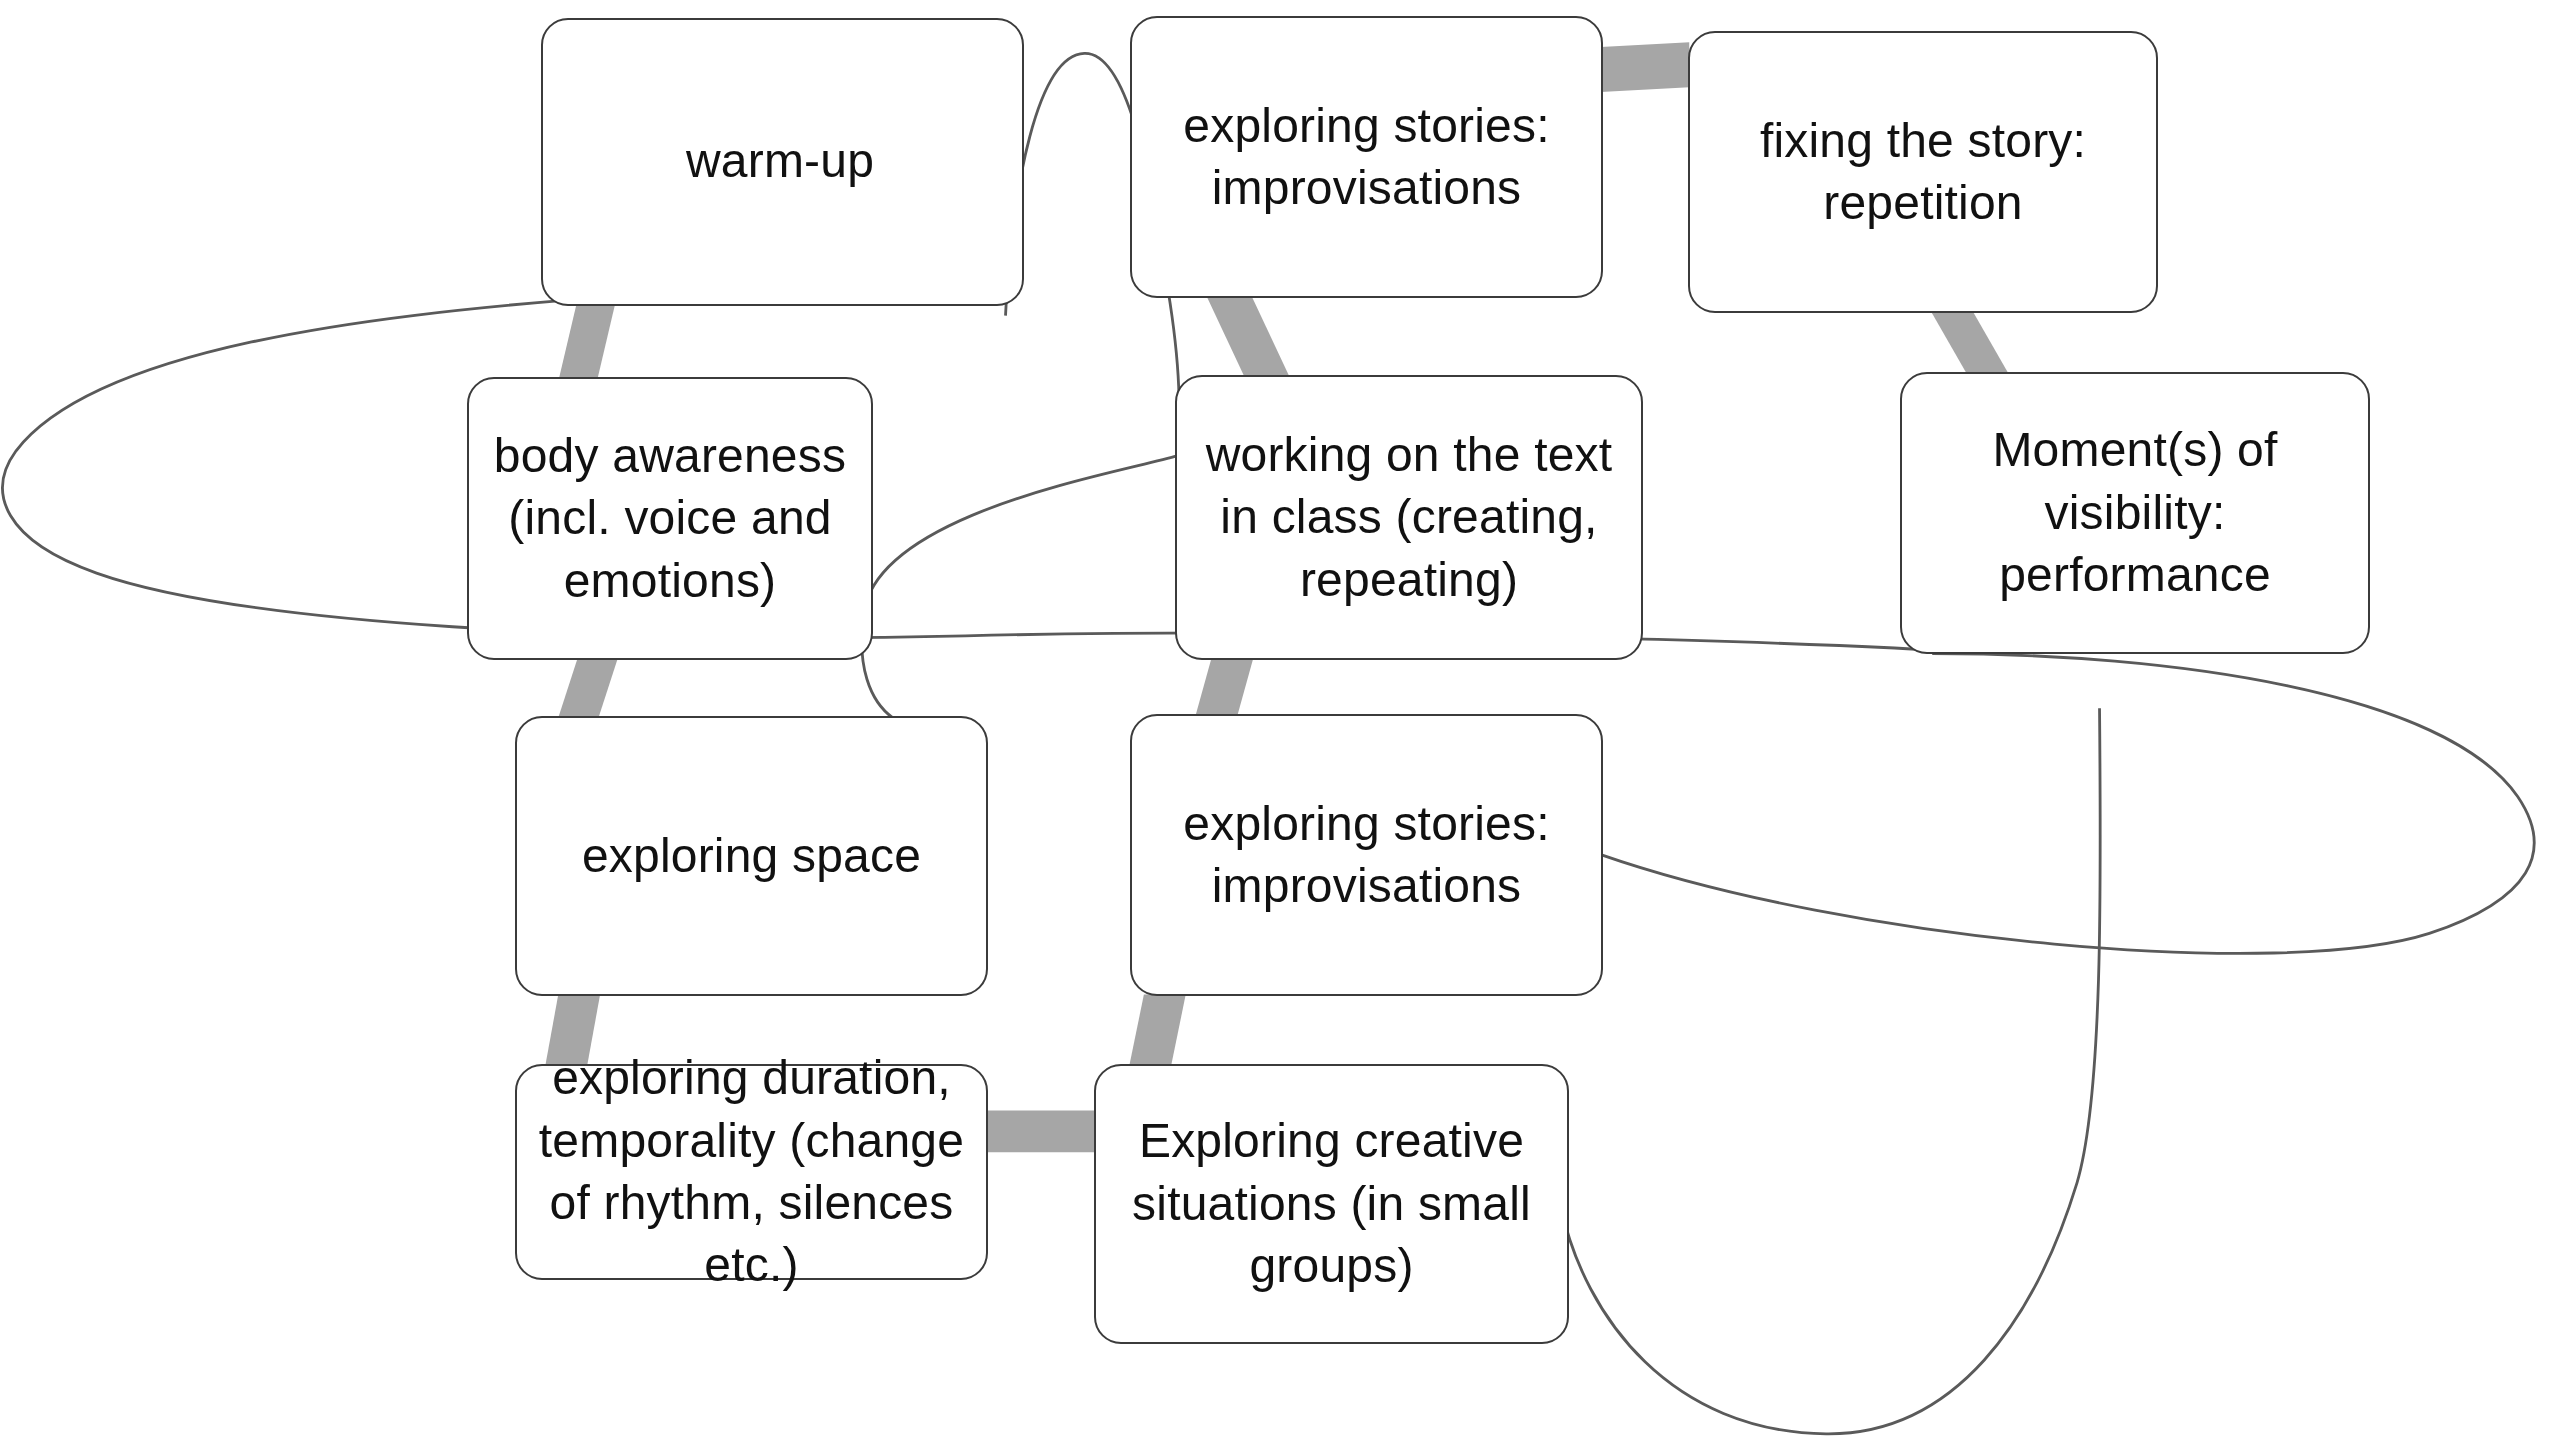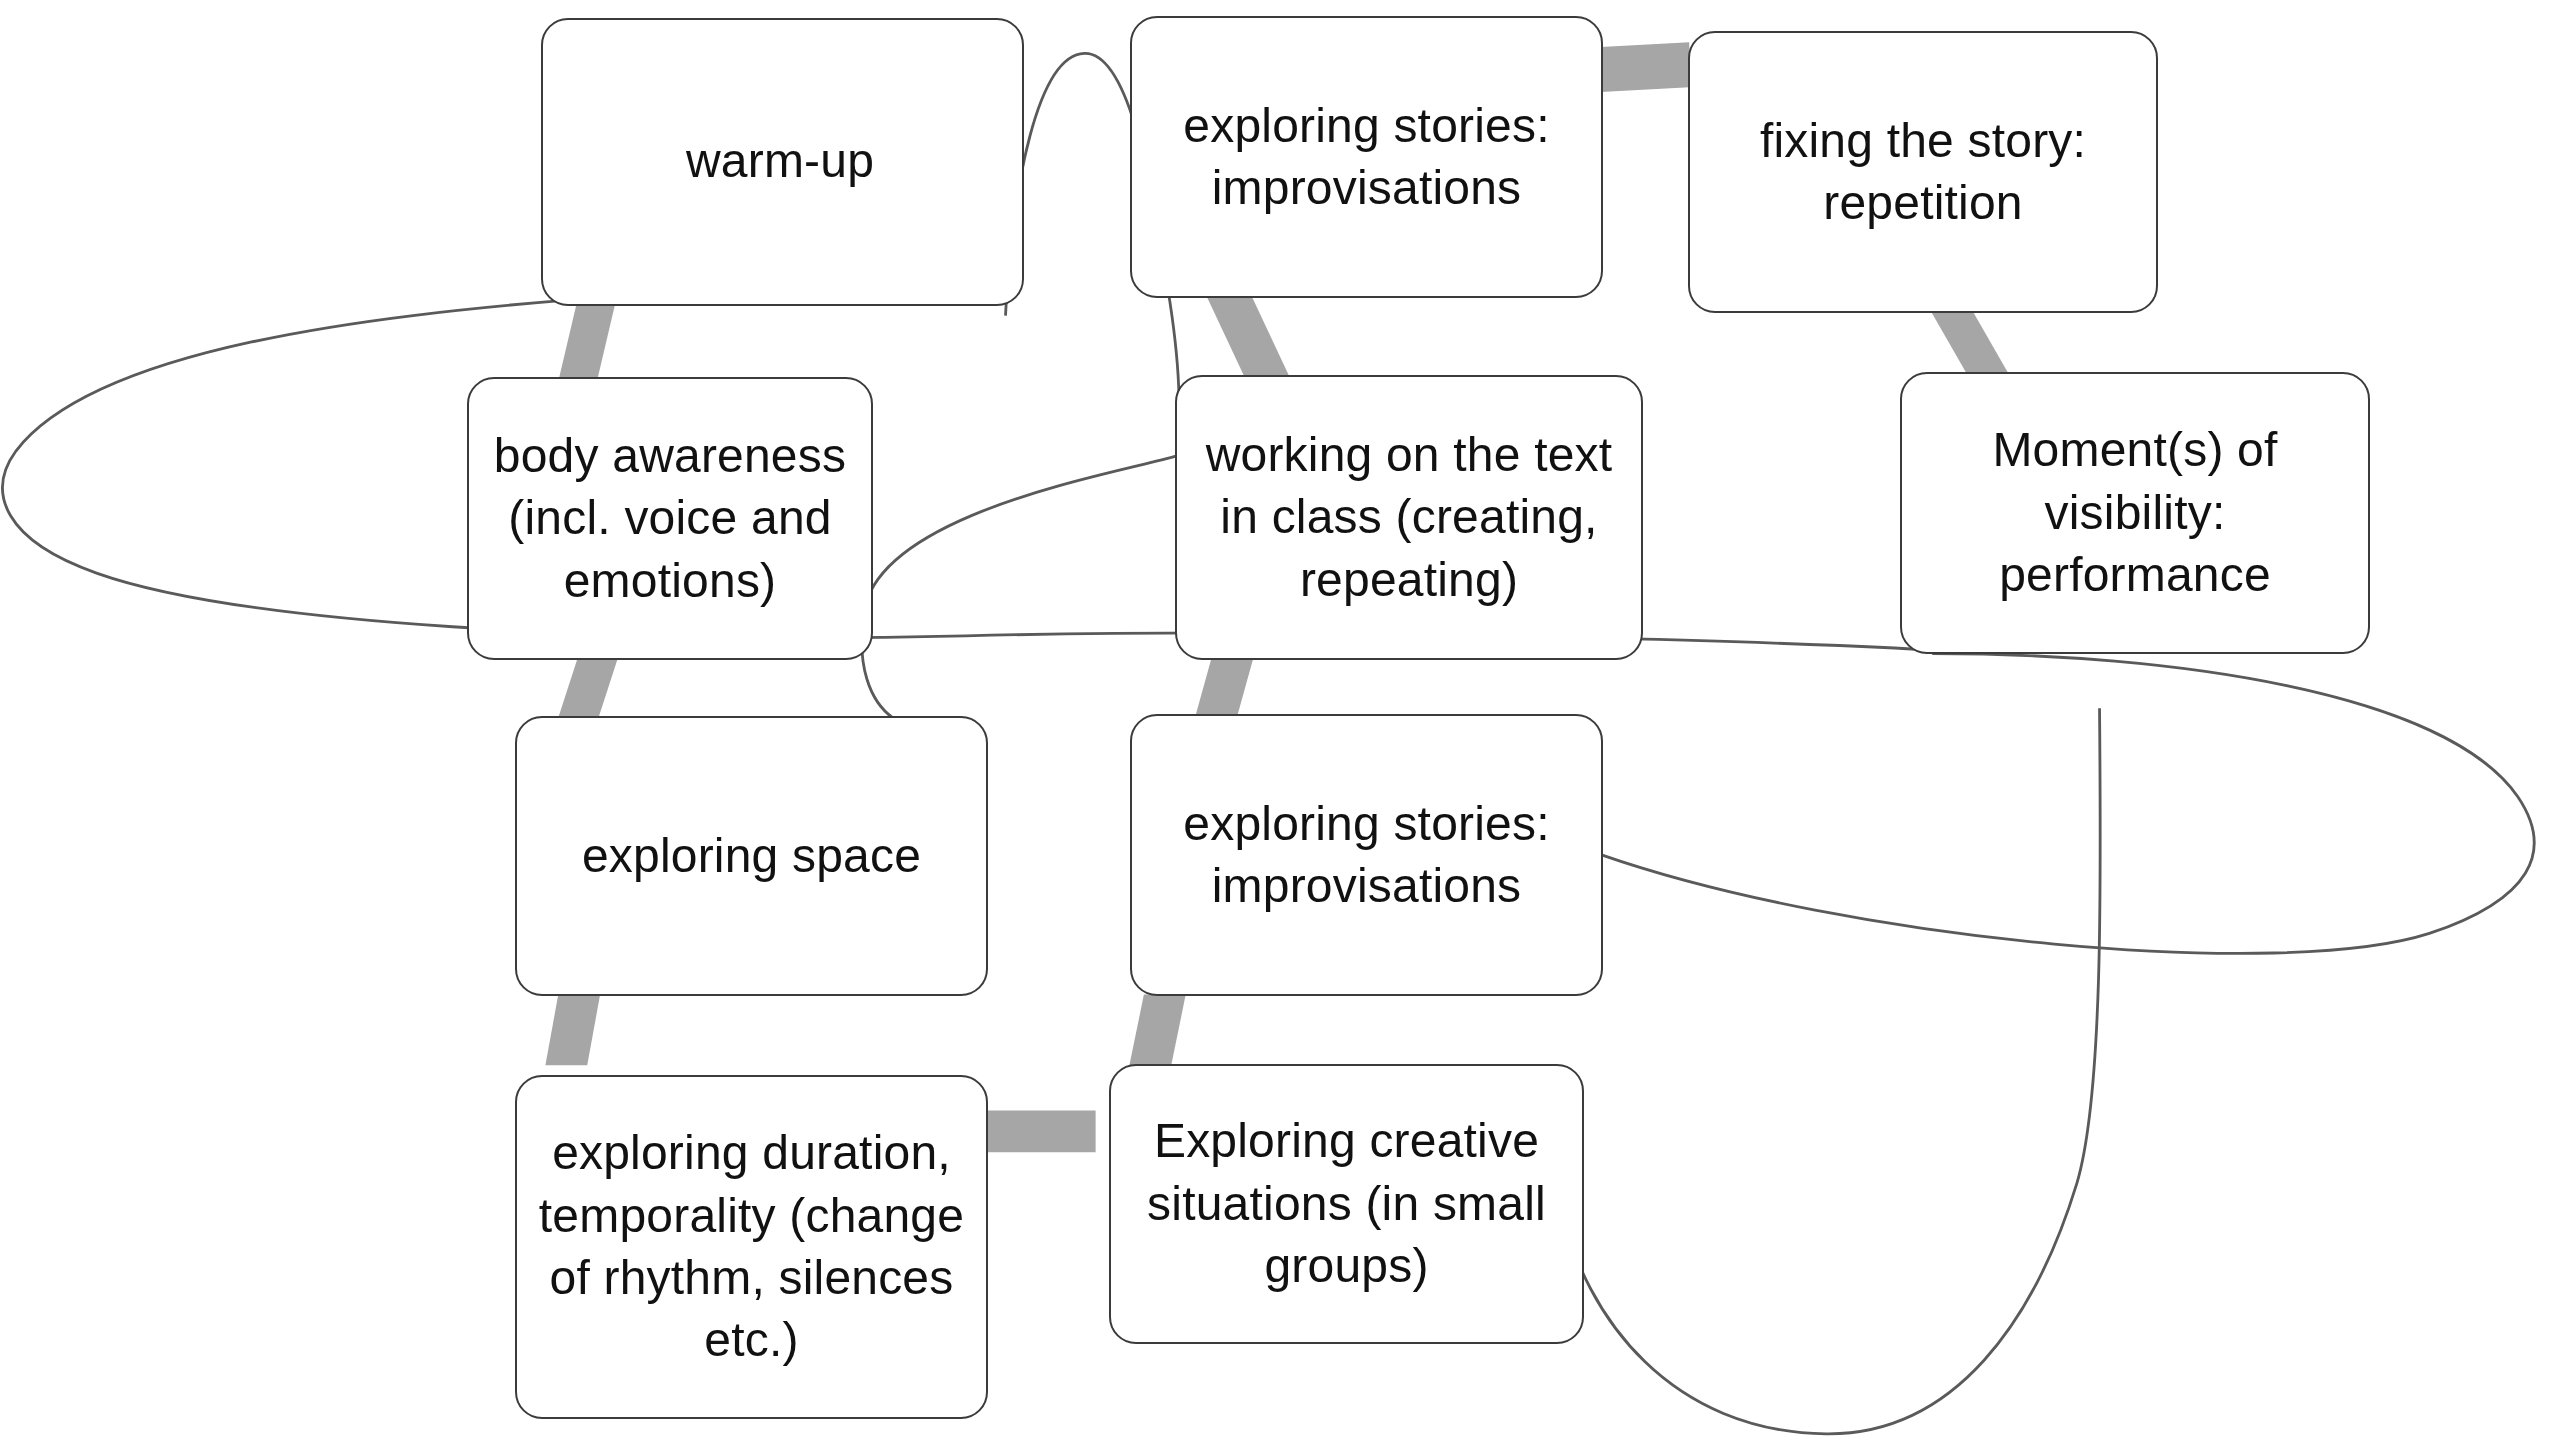--- a/index.html
+++ b/index.html
@@ -89,27 +89,27 @@
 
   <div class="node" style="left:515px;top:716px;width:473px;height:280px;justify-content:center;">
     <span class="txt">exploring space</span>
   </div>
 
   <div class="node" style="left:1130px;top:714px;width:473px;height:282px;">
     <span class="txt">exploring stories:
 improvisations</span>
   </div>
 
-  <div class="node" style="left:515px;top:1064px;width:473px;height:344px;margin-top:11px;">
+  <div class="node" style="left:515px;top:1064px;width:473px;height:216px;">
     <span class="txt">exploring duration,
 temporality (change
 of rhythm, silences
 etc.)</span>
   </div>
 
-  <div class="node" style="left:1094px;top:1064px;width:475px;height:280px;margin-left:15px;">
+  <div class="node" style="left:1094px;top:1064px;width:475px;height:280px;">
     <span class="txt">Exploring creative
 situations (in small
 groups)</span>
   </div>
 
 </div>
 
 
 </body></html>

